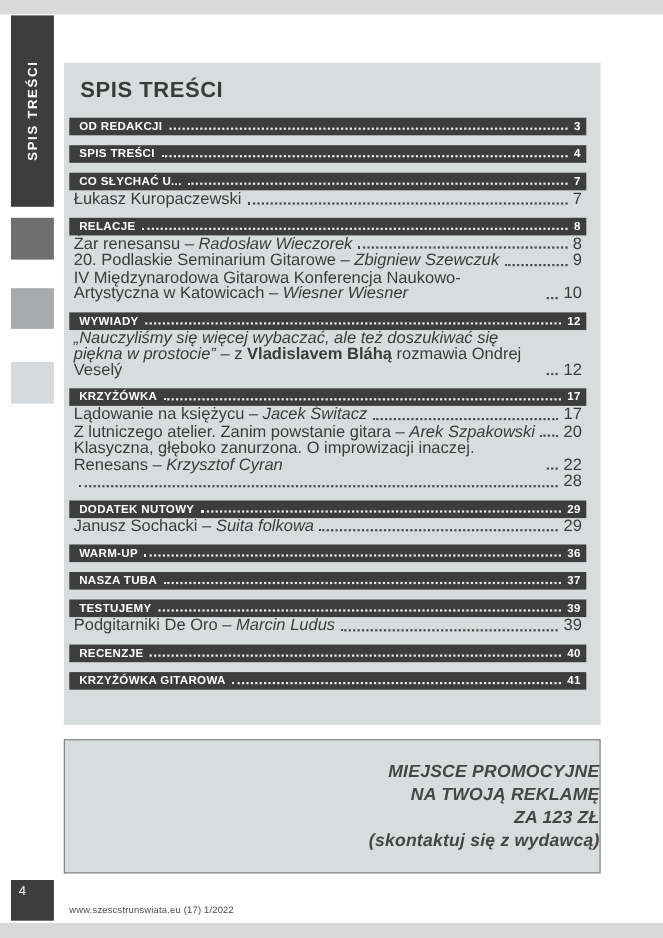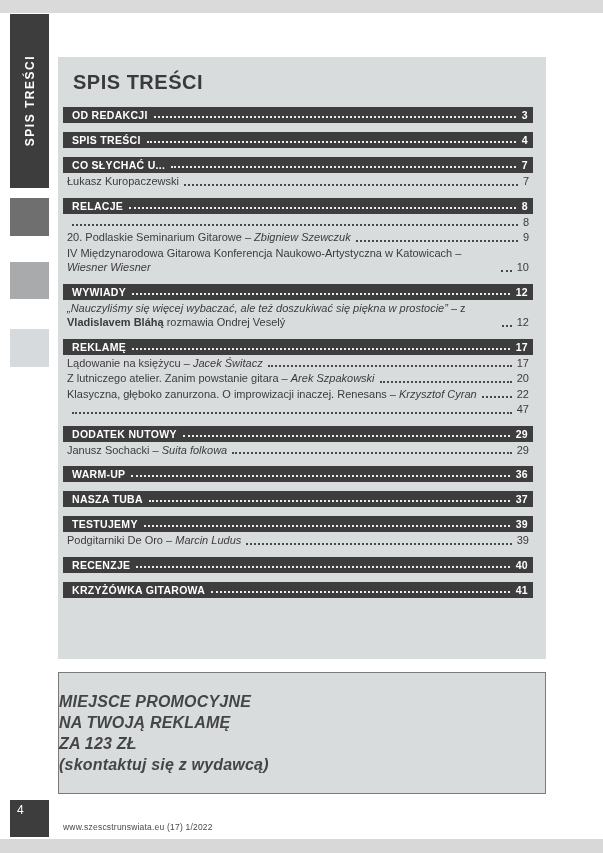--- a/index.html
+++ b/index.html
@@ -37,33 +37,33 @@
   .bar {
     height:16px; background:#3d3d3d; color:#ffffff;
     display:flex; align-items:center; padding:0 5px 0 9px; margin-top:9px;
     font-size:10.5px; font-weight:bold; letter-spacing:0.3px;
   }
   .bar:first-child { margin-top:13px; }
   .bar .leader { flex:1 1 12px; min-width:10px; border-bottom:2px dotted #eeeeee; margin:0 6px; transform:translateY(2px); }
   .bar-page { font-size:10.5px; font-weight:bold; }
   .item {
     display:flex; align-items:flex-end; padding:0 4px 0 4px;
-    font-size:11px; color:#3b3b3b; line-height:14.5px; margin-top:1px;
+    font-size:15px; color:#3b3b3b; line-height:14.5px; margin-top:1px;
   }
   .item-text { flex:0 1 auto; }
   .item .leader { flex:1 1 12px; min-width:10px; border-bottom:2px dotted #474747; margin:0 5px 3px 5px; }
   .item-page { flex:0 0 auto; }
   .it { font-style:italic; }
   .bd { font-weight:bold; }
 
   
   .promo {
     position:absolute; left:58px; top:672px; width:486px; height:120px;
     background:#d9dcdd; border:1.5px solid #7a7a7a; box-sizing:content-box;
-    display:flex; flex-direction:column; align-items:flex-start; justify-content:center;
+    display:flex; flex-direction:column; align-items:flex-end; justify-content:center;
   }
   .promo div {
     font-size:16px; font-weight:bold; font-style:italic;
     color:#454545; line-height:21px; text-align:center; letter-spacing:0.2px;
   }
 
   
   .folio {
     position:absolute; left:10px; top:800px; width:39px; height:37px;
     background:#3d3d3d; color:#fff; font-size:12px;
@@ -109,20 +109,21 @@
           <span class="item-text"><span>Łukasz Kuropaczewski</span></span>
           <span class="leader"></span>
           <span class="item-page">7</span>
         </div>
         <div class="bar">
           <span class="bar-label">RELACJE</span>
           <span class="leader"></span>
           <span class="bar-page">8</span>
         </div>
         <div class="item">
+          <span class="item-text"><span>Żar renesansu – </span><span class="it">Radosław Wieczorek</span></span>
           <span class="leader"></span>
           <span class="item-page">8</span>
         </div>
         <div class="item">
           <span class="item-text"><span>20. Podlaskie Seminarium Gitarowe – </span><span class="it">Zbigniew Szewczuk</span></span>
           <span class="leader"></span>
           <span class="item-page">9</span>
         </div>
         <div class="item">
           <span class="item-text"><span>IV Międzynarodowa Gitarowa Konferencja Naukowo-Artystyczna w Katowicach – </span><span class="it">Wiesner Wiesner</span></span>
@@ -133,42 +134,42 @@
           <span class="bar-label">WYWIADY</span>
           <span class="leader"></span>
           <span class="bar-page">12</span>
         </div>
         <div class="item">
           <span class="item-text"><span class="it">„Nauczyliśmy się więcej wybaczać, ale też doszukiwać się piękna w prostocie”</span><span> – z </span><span class="bd">Vladislavem Bláhą</span><span> rozmawia Ondrej Veselý</span></span>
           <span class="leader"></span>
           <span class="item-page">12</span>
         </div>
         <div class="bar">
-          <span class="bar-label">REKLAMĘ</span>
+          <span class="bar-label">KRZYŻÓWKA</span>
           <span class="leader"></span>
           <span class="bar-page">17</span>
         </div>
         <div class="item">
           <span class="item-text"><span>Lądowanie na księżycu – </span><span class="it">Jacek Świtacz</span></span>
           <span class="leader"></span>
           <span class="item-page">17</span>
         </div>
         <div class="item">
           <span class="item-text"><span>Z lutniczego atelier. Zanim powstanie gitara – </span><span class="it">Arek Szpakowski</span></span>
           <span class="leader"></span>
           <span class="item-page">20</span>
         </div>
         <div class="item">
           <span class="item-text"><span>Klasyczna, głęboko zanurzona. O improwizacji inaczej. Renesans – </span><span class="it">Krzysztof Cyran</span></span>
           <span class="leader"></span>
           <span class="item-page">22</span>
         </div>
         <div class="item">
           <span class="leader"></span>
-          <span class="item-page">47</span>
+          <span class="item-page">28</span>
         </div>
         <div class="bar">
           <span class="bar-label">DODATEK NUTOWY</span>
           <span class="leader"></span>
           <span class="bar-page">29</span>
         </div>
         <div class="item">
           <span class="item-text"><span>Janusz Sochacki – </span><span class="it">Suita folkowa</span></span>
           <span class="leader"></span>
           <span class="item-page">29</span>

